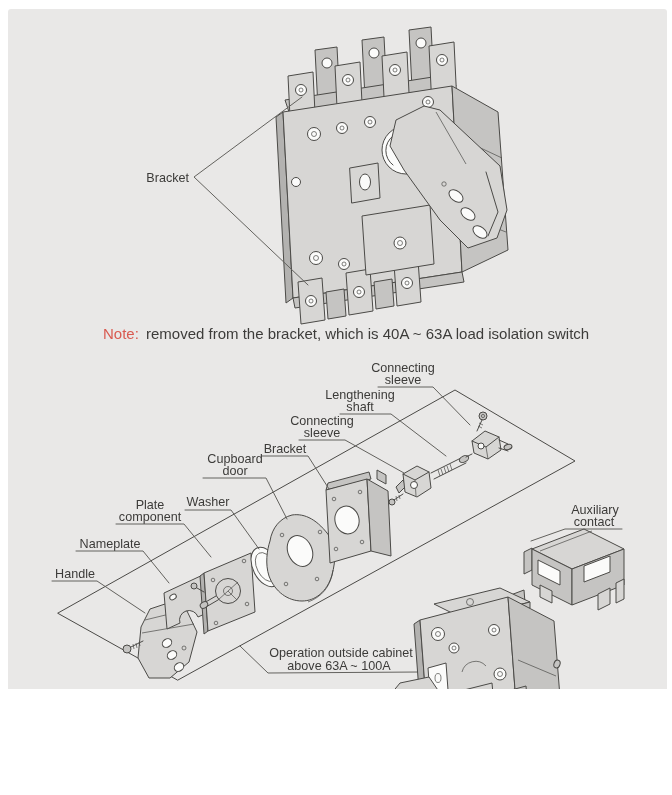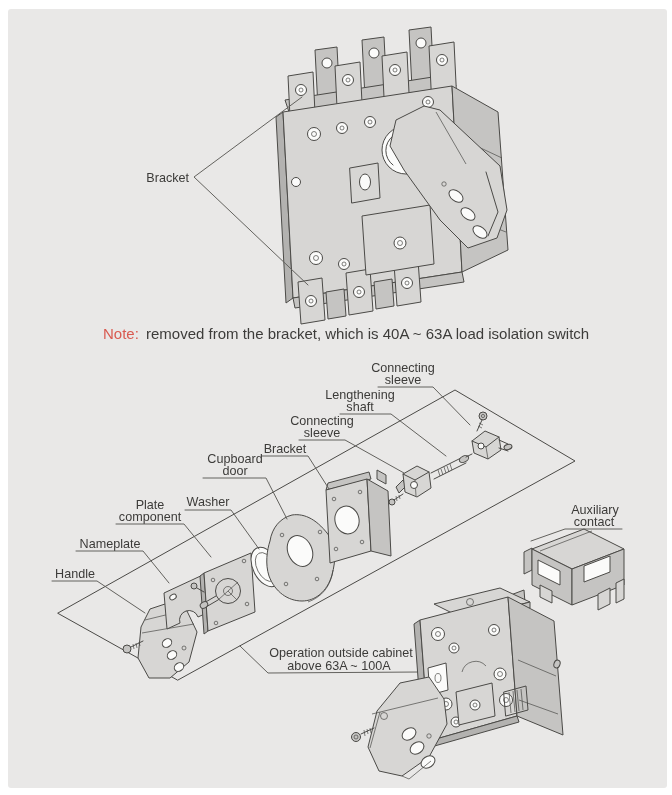--- a/index.html
+++ b/index.html
@@ -1,16 +1,16 @@
 <!DOCTYPE html>
 <html><head>
 <meta charset="utf-8">
 <style>
   html,body{margin:0;padding:0;background:#ffffff;}
-  .stage{position:relative;width:672px;height:795px;background:#ffffff;overflow:hidden;
+  .stage{position:relative;width:672px;height:689px;background:#ffffff;overflow:hidden;
          font-family:"Liberation Sans",sans-serif;}
   svg{position:absolute;left:0;top:0;}
   .panel{fill:#e9e8e7;}
   .p1{fill:#d7d6d4;stroke:#4b4a47;stroke-width:1;stroke-linejoin:round;}
   .p2{fill:#c5c4c2;stroke:#4b4a47;stroke-width:1;stroke-linejoin:round;}
   .p3{fill:#b3b2b0;stroke:#4b4a47;stroke-width:1;stroke-linejoin:round;}
   .w{fill:#fbfbfa;stroke:#4b4a47;stroke-width:1;}
   .ln{fill:none;stroke:#4b4a47;stroke-width:1;stroke-linecap:round;stroke-linejoin:round;}
   .thin{fill:none;stroke:#4b4a47;stroke-width:0.7;}
   .ldr{fill:none;stroke:#63625e;stroke-width:1;stroke-linecap:round;}

